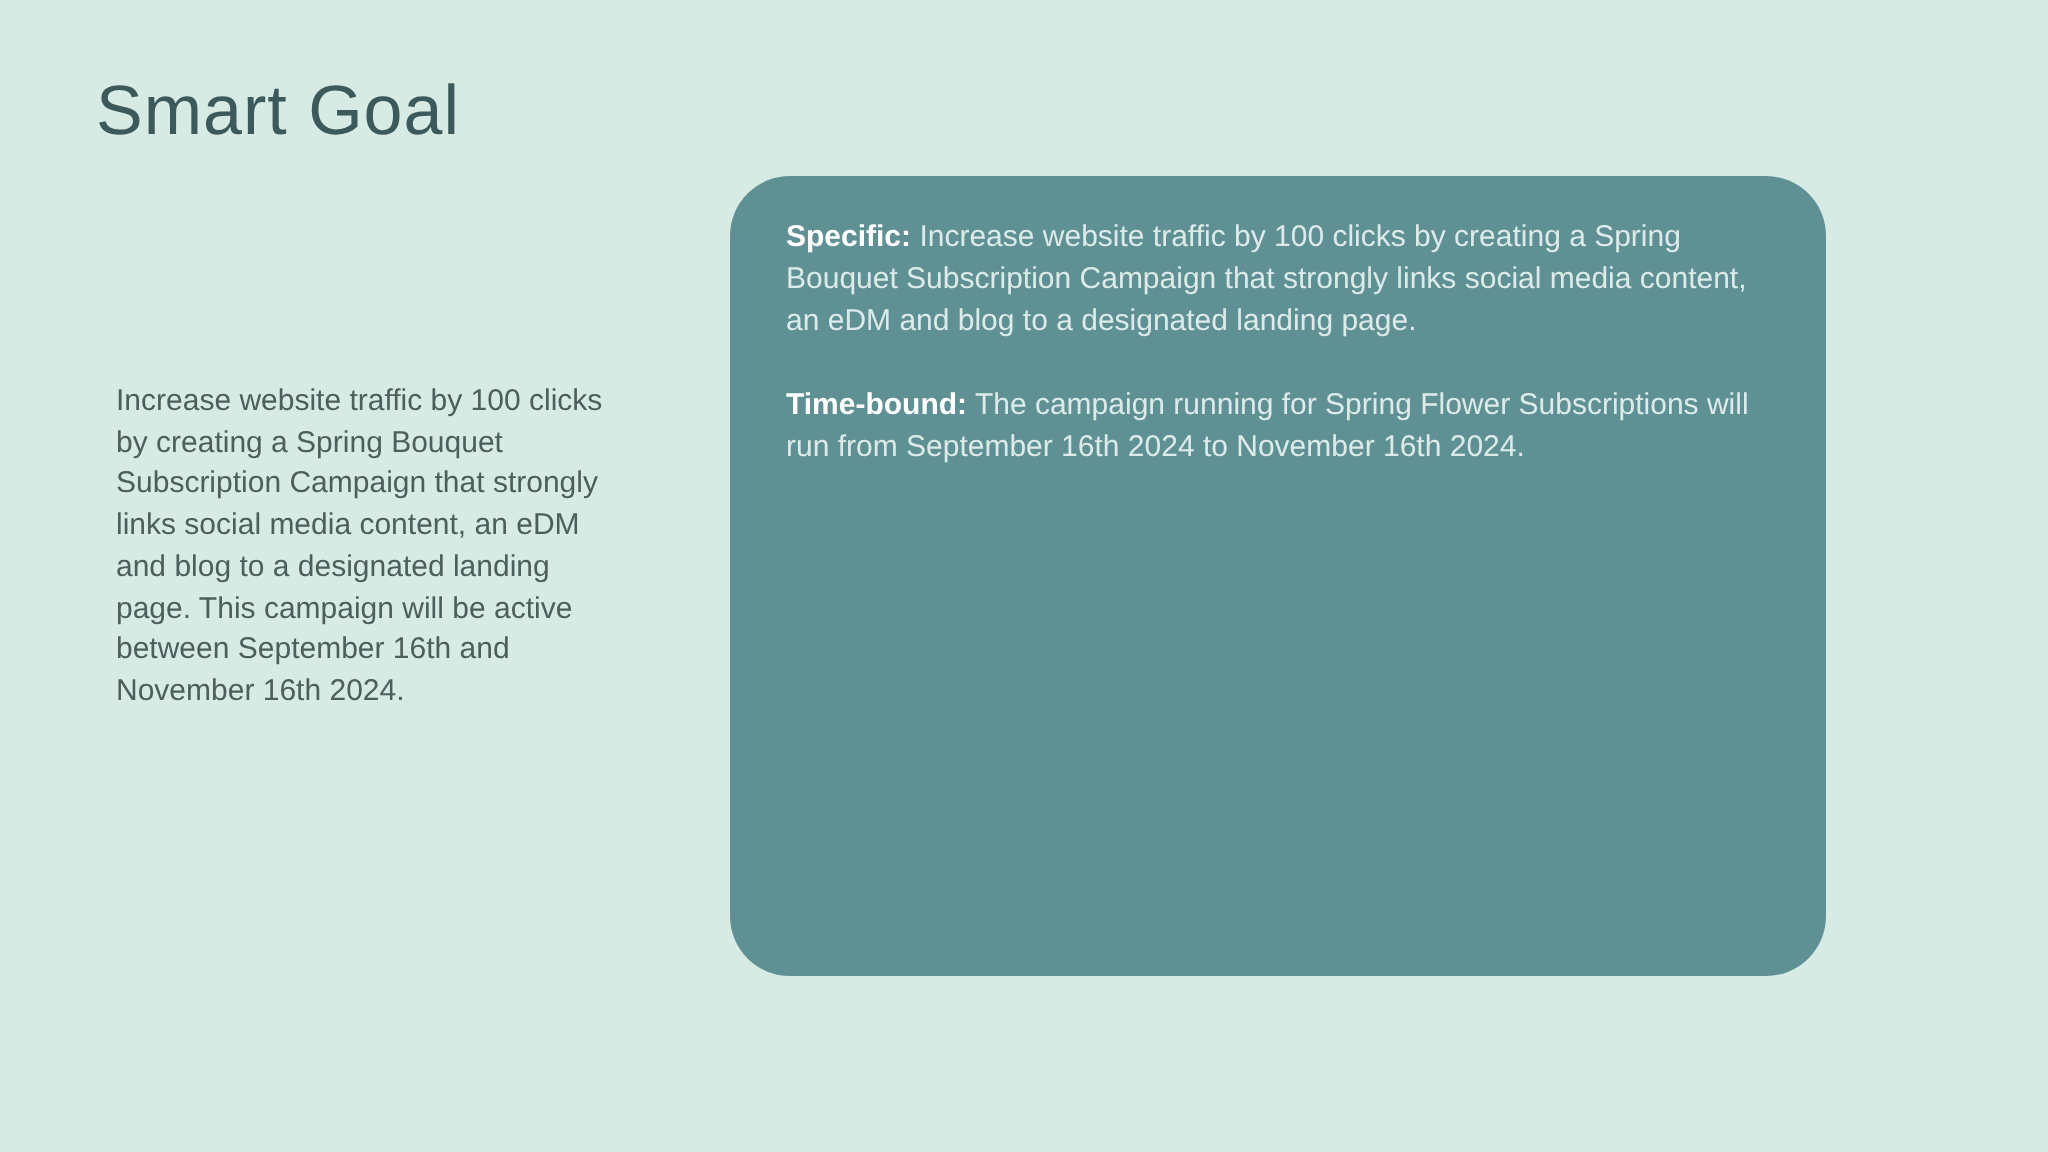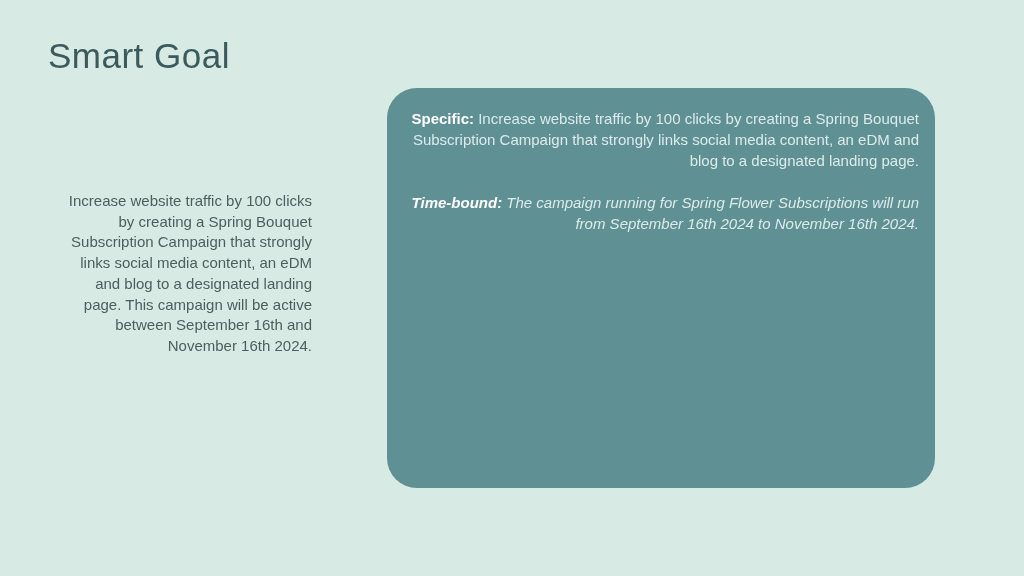--- a/index.html
+++ b/index.html
@@ -10,21 +10,20 @@
     width: 1024px;
     height: 576px;
     background: #d7eae4;
     font-family: "Liberation Sans", sans-serif;
     overflow: hidden;
     position: relative;
   }
   .slide {
     position: absolute;
     inset: 0;
-    text-align: right;
   }
   .slide-title {
     position: absolute;
     left: 48px;
     top: 36px;
     margin: 0;
     font-size: 35px;
     font-weight: 500;
     letter-spacing: 0.5px;
     color: #3c5a5c;
@@ -34,38 +33,37 @@
     left: 58px;
     top: 191px;
     width: 254px;
     margin: 0;
     font-size: 15px;
     line-height: 20.7px;
     color: #4d5f5d;
   }
   .smart-card {
     position: absolute;
-    left: 387px;
+    left: 365px;
     top: 88px;
     width: 548px;
     height: 400px;
     background: #5f9094;
     border-radius: 30px;
     box-sizing: border-box;
-    padding: 20px 16px;
+    padding: 20px 28px;
   }
   .smart-card .section {
     margin: 0 0 20px 0;
     font-size: 15px;
     line-height: 21.2px;
     color: #dcebe9;
   }
   .smart-card .section:last-child {
     margin-bottom: 12px;
-    font-style: italic;
   }
   .smart-card .section strong {
     color: #ffffff;
     font-weight: bold;
   }
   .smart-card .section .section-text {
     white-space: pre-line;
   }
 </style>
 </head>

